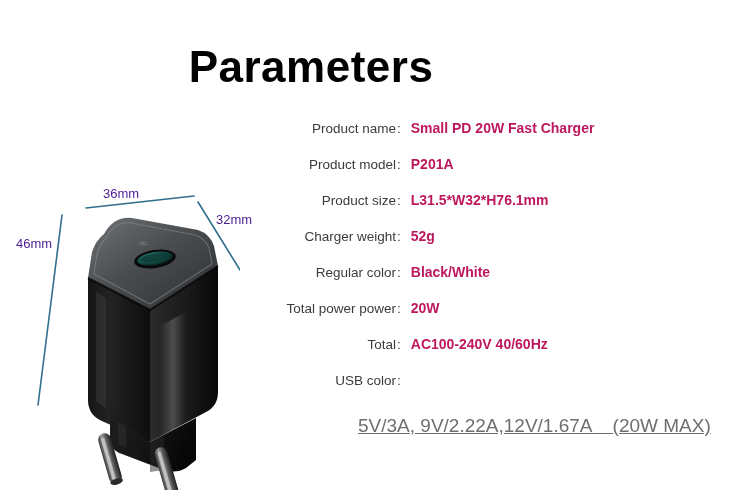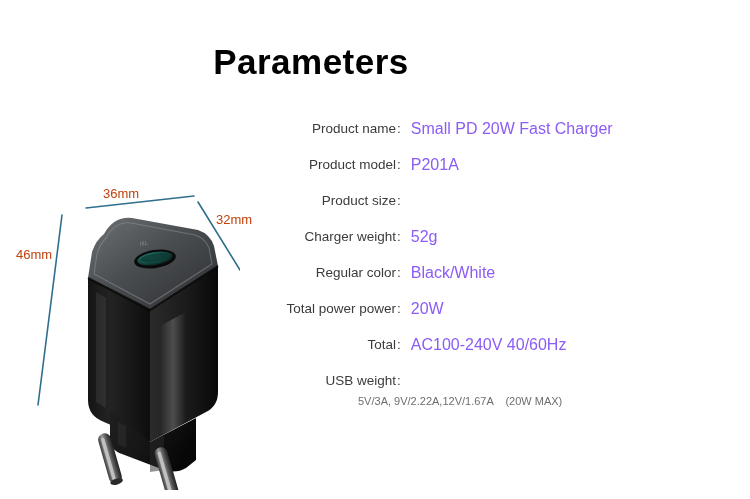--- a/index.html
+++ b/index.html
@@ -15,21 +15,21 @@
     position: relative;
   }
 
   
   #page-title {
     position: absolute;
     left: 0;
     top: 42px;
     width: 619px;
     text-align: center;
-    font-size: 35px;
+    font-size: 44px;
     font-weight: bold;
     color: #000000;
     letter-spacing: 0.5px;
   }
   #page-title .title-inner {
     display: inline-block;
     margin-left: 3px;
   }
 
   
@@ -56,55 +56,57 @@
   }
   .spec-colon {
     font-size: 13.5px;
     color: #3b3b3b;
     padding-left: 1px;
     line-height: 17px;
     padding-top: 1px;
   }
   .spec-value {
     margin-left: 10px;
-    font-size: 16px;
-    color: #8b5cf6;
+    font-size: 14px;
+    color: #be185d;
     white-space: nowrap;
     line-height: 17px;
     padding-top: 1px;
+    font-weight: bold;
   }
   .spec-row.tall {
     height: 36px;
   }
   #usb-output-line2 {
     position: absolute;
     left: 358px;
-    top: 395px;
-    font-size: 11px;
+    top: 415px;
+    font-size: 19px;
     color: #6e6e6e;
     white-space: pre;
+    text-decoration: underline;
   }
 
   
   #product-figure {
     position: absolute;
     left: 0;
     top: 160px;
     width: 240px;
     height: 330px;
   }
 
   .dim-label {
     position: absolute;
     font-size: 13px;
-    color: #c2410c;
+    color: #4c1d95;
     white-space: nowrap;
   }
   #dim-label-width  { left: 103px; top: 26px; }
-  #dim-label-height { left: 16px;  top: 87px; }
+  #dim-label-height { left: 16px;  top: 76px; }
   #dim-label-depth  { left: 216px; top: 52px; }
 
   #charger-svg {
     position: absolute;
     left: 0;
     top: 0;
   }
 </style>
 </head>
 <body>
@@ -226,20 +228,21 @@
 
   <div class="spec-row">
     <div class="spec-label">Product model</div>
     <div class="spec-colon">:</div>
     <div class="spec-value">P201A</div>
   </div>
 
   <div class="spec-row">
     <div class="spec-label">Product size</div>
     <div class="spec-colon">:</div>
+    <div class="spec-value">L31.5*W32*H76.1mm</div>
   </div>
 
   <div class="spec-row">
     <div class="spec-label">Charger weight</div>
     <div class="spec-colon">:</div>
     <div class="spec-value">52g</div>
   </div>
 
   <div class="spec-row">
     <div class="spec-label">Regular color</div>
@@ -253,18 +256,18 @@
     <div class="spec-value">20W</div>
   </div>
 
   <div class="spec-row">
     <div class="spec-label">Total</div>
     <div class="spec-colon">:</div>
     <div class="spec-value">AC100-240V 40/60Hz</div>
   </div>
 
   <div class="spec-row tall">
-    <div class="spec-label">USB weight</div>
+    <div class="spec-label">USB color</div>
     <div class="spec-colon">:</div>
   </div>
 </div>
 
 <div id="usb-output-line2">5V/3A, 9V/2.22A,12V/1.67A    (20W MAX)</div>
 
 </body></html>

